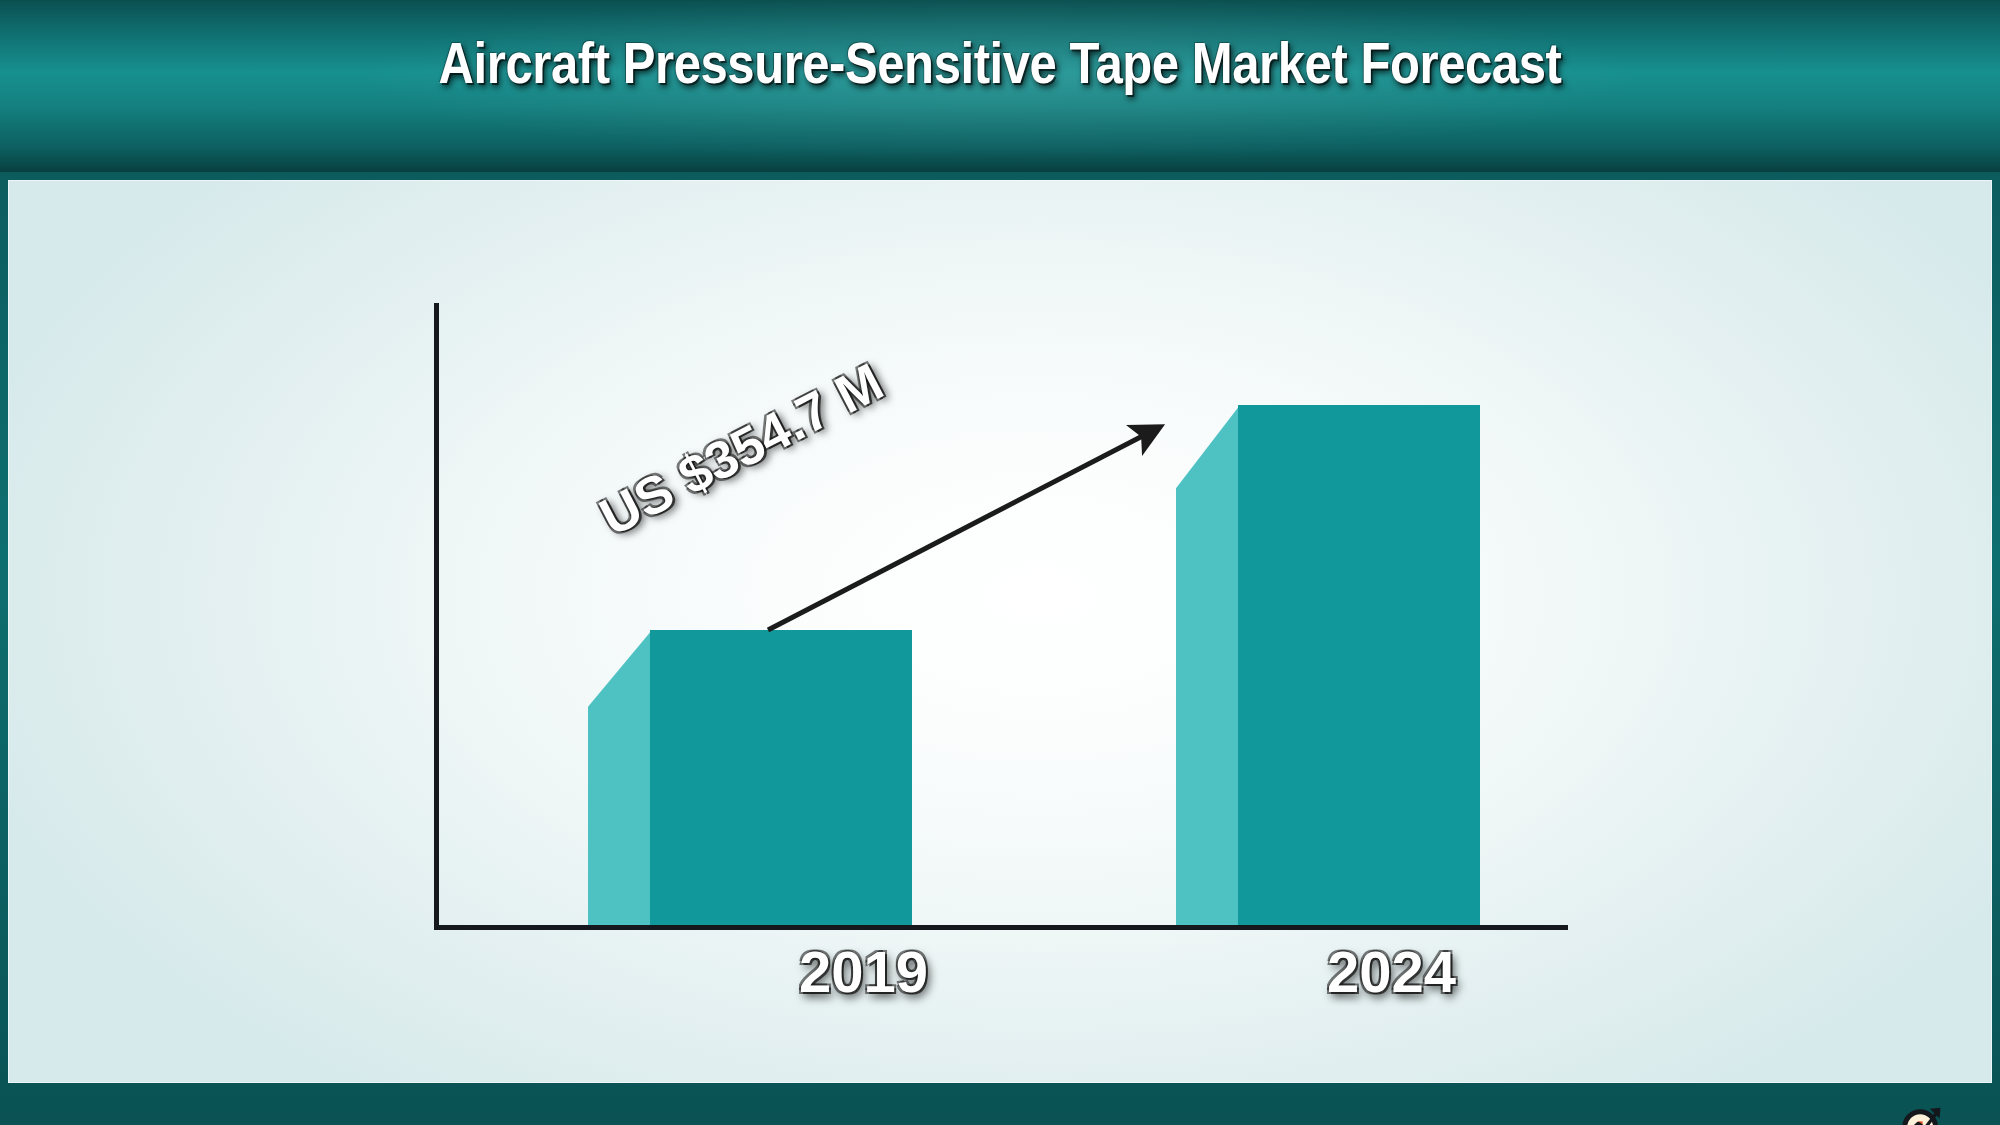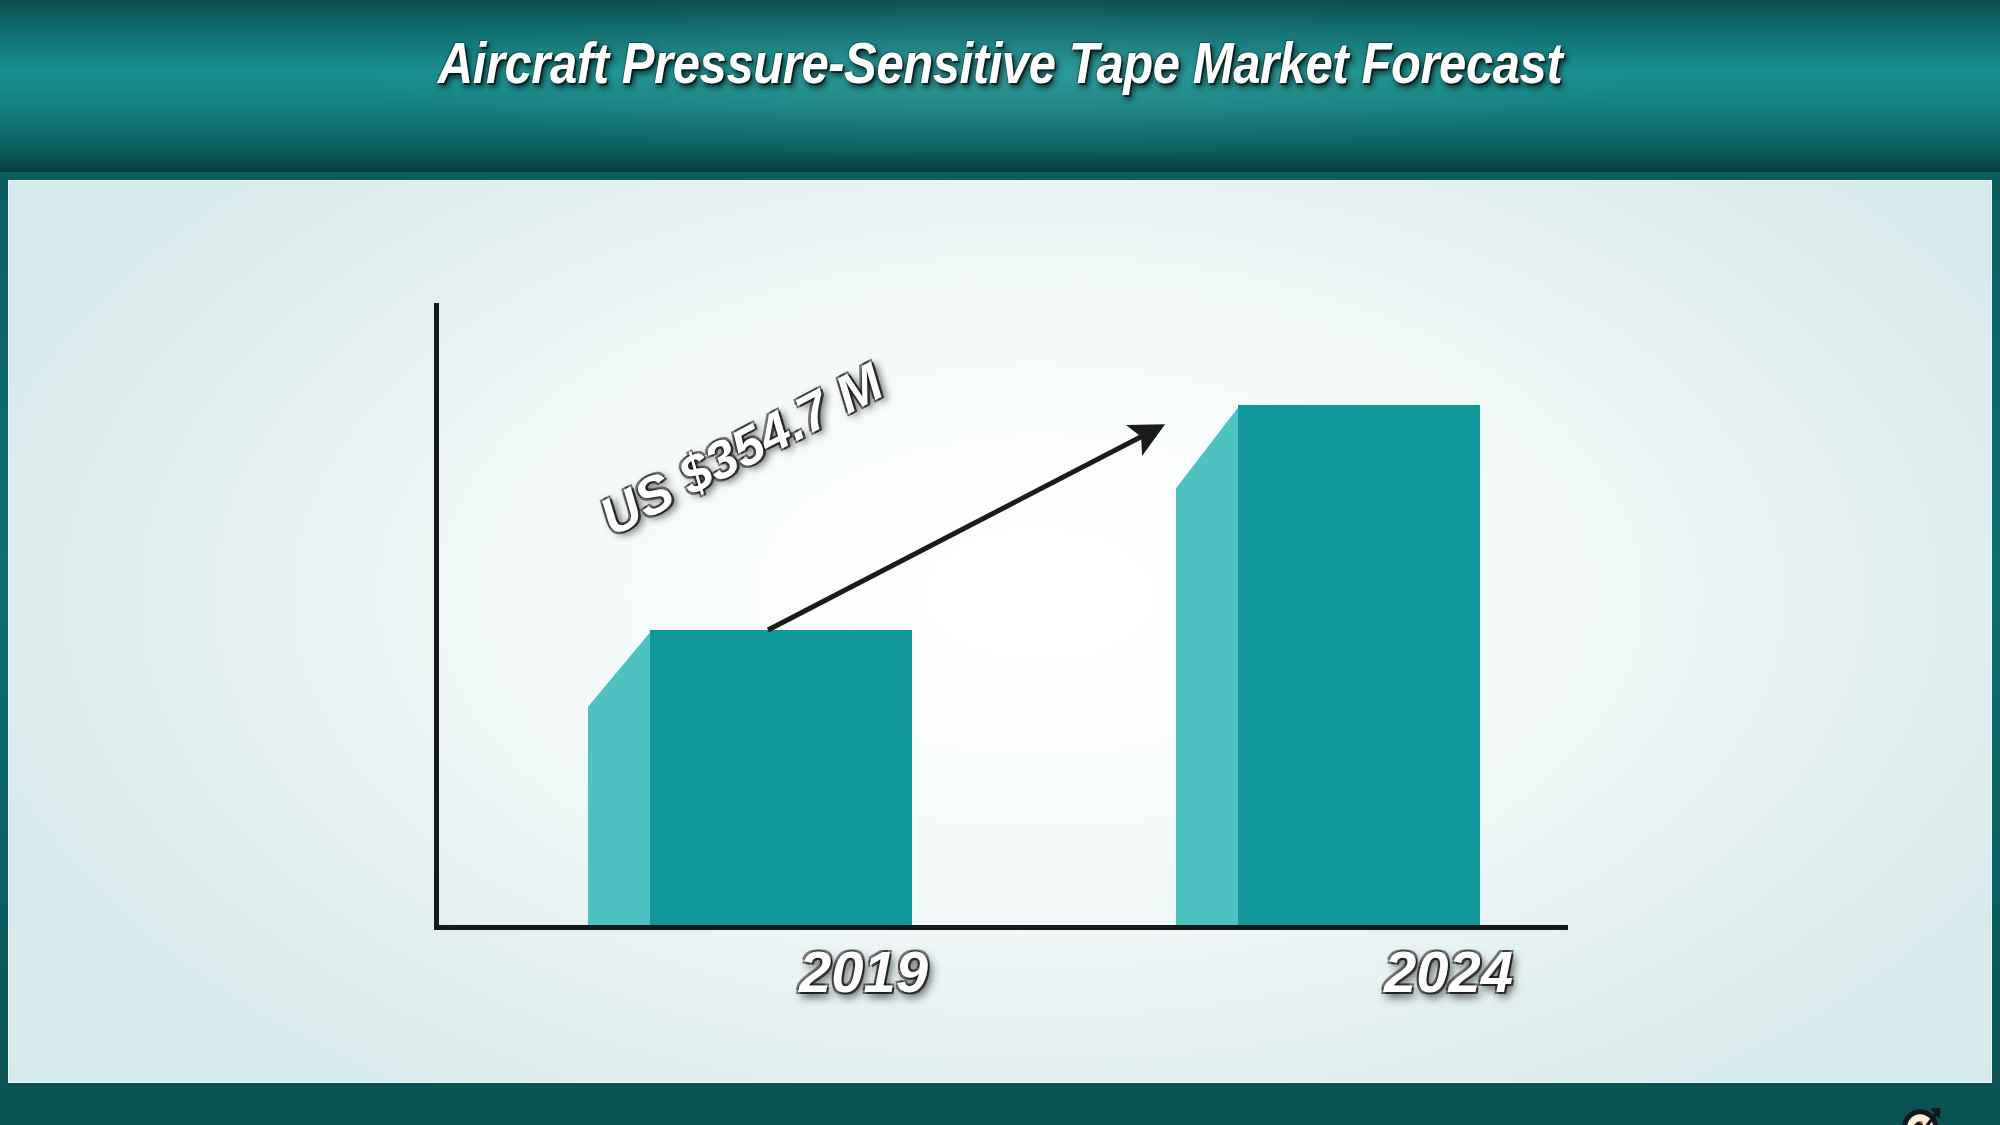--- a/index.html
+++ b/index.html
@@ -10,21 +10,20 @@
   body {
     font-family: "Liberation Sans", sans-serif;
   }
 
   #infographic {
     position: relative;
     width: 2000px;
     height: 1125px;
     overflow: hidden;
     background: #0d6e6e;
-    font-style: italic;
   }
 
   
   .header-band {
     position: absolute;
     left: 0;
     top: 0;
     width: 2000px;
     height: 172px;
     background: linear-gradient(180deg,
@@ -188,21 +187,21 @@
     color: #ffffff;
     text-align: right;
     text-shadow:
        2px 2px 0 rgba(20,20,20,0.75),
       -2px -2px 0 rgba(20,20,20,0.55),
        2px -2px 0 rgba(20,20,20,0.55),
       -2px  2px 0 rgba(20,20,20,0.55),
        3px 5px 10px rgba(0,0,0,0.70);
   }
   #cat-2019 { left: 560px; width: 360px; }
-  #cat-2024 { left: 1145px; width: 360px; }
+  #cat-2024 { left: 1088px; width: 360px; }
 
   
   .logo {
     position: absolute;
     left: 1740px;
     top: 928px;
     width: 246px;
     height: 140px;
   }
   .logo-mark {

